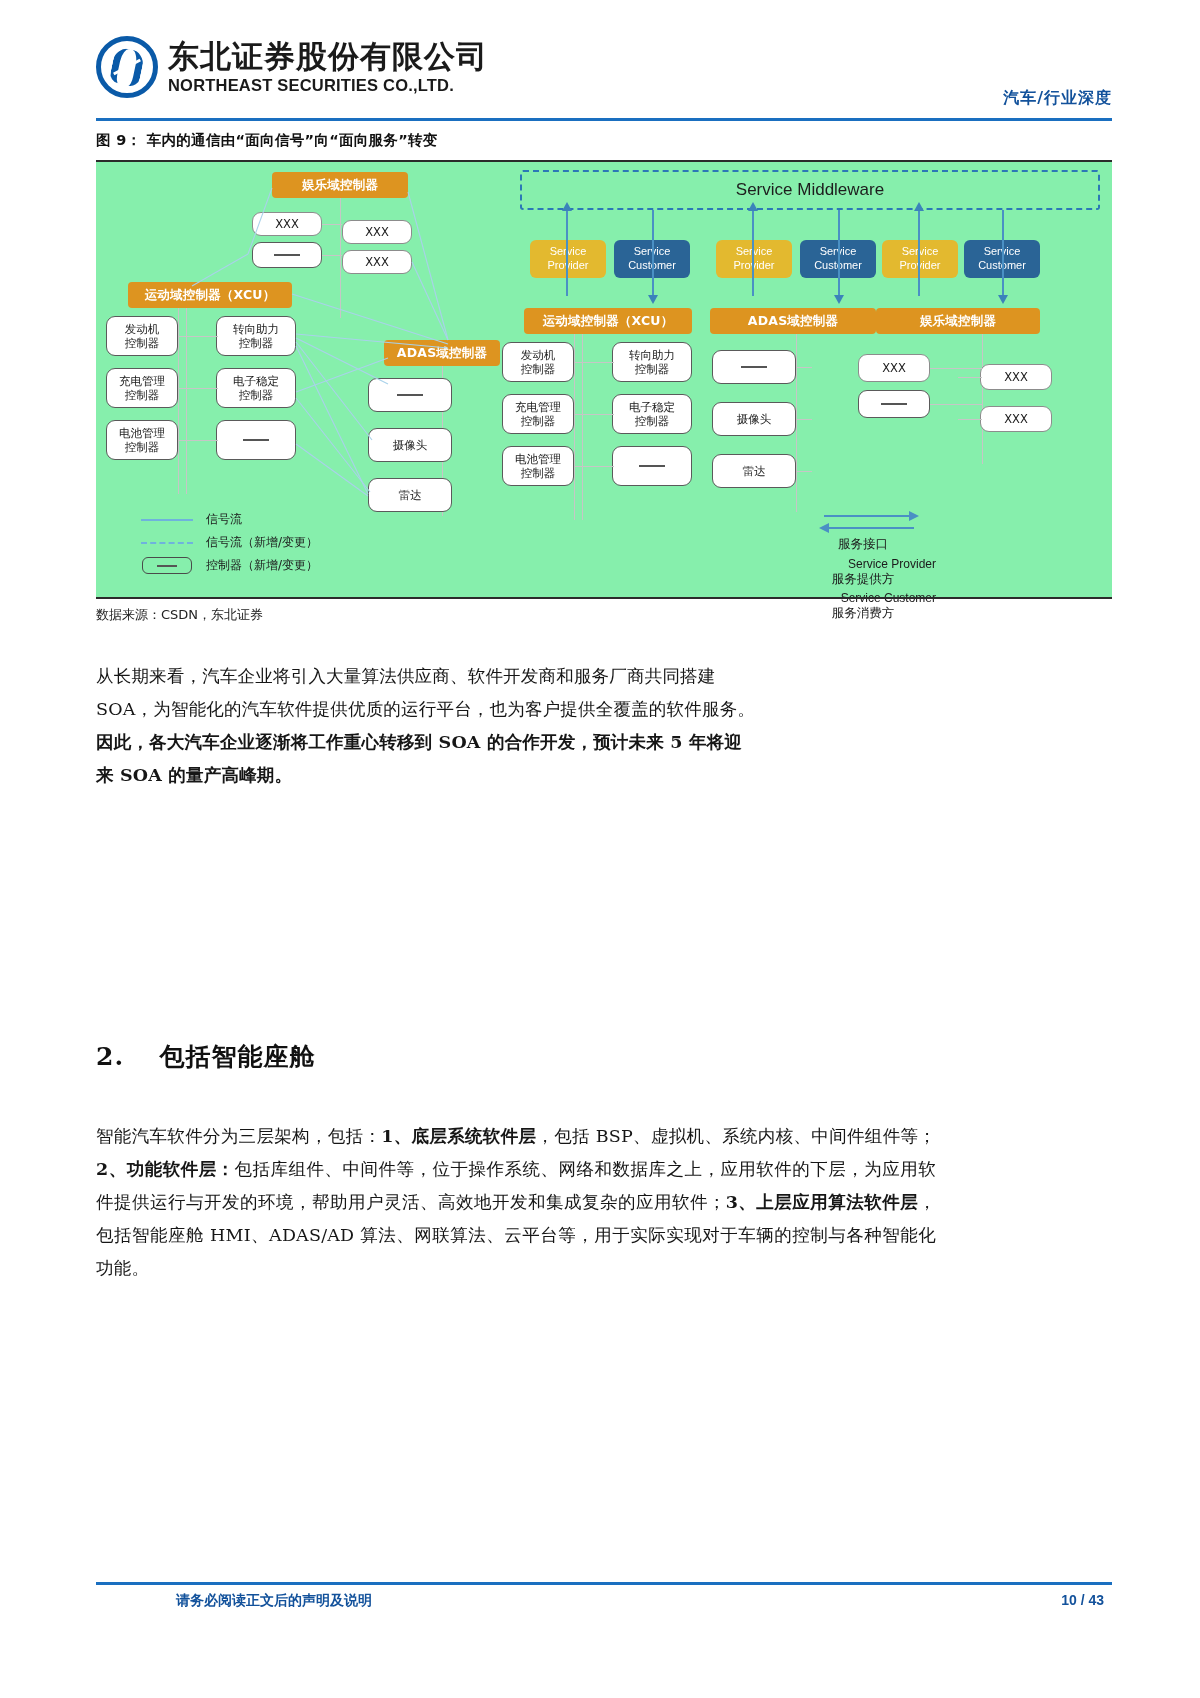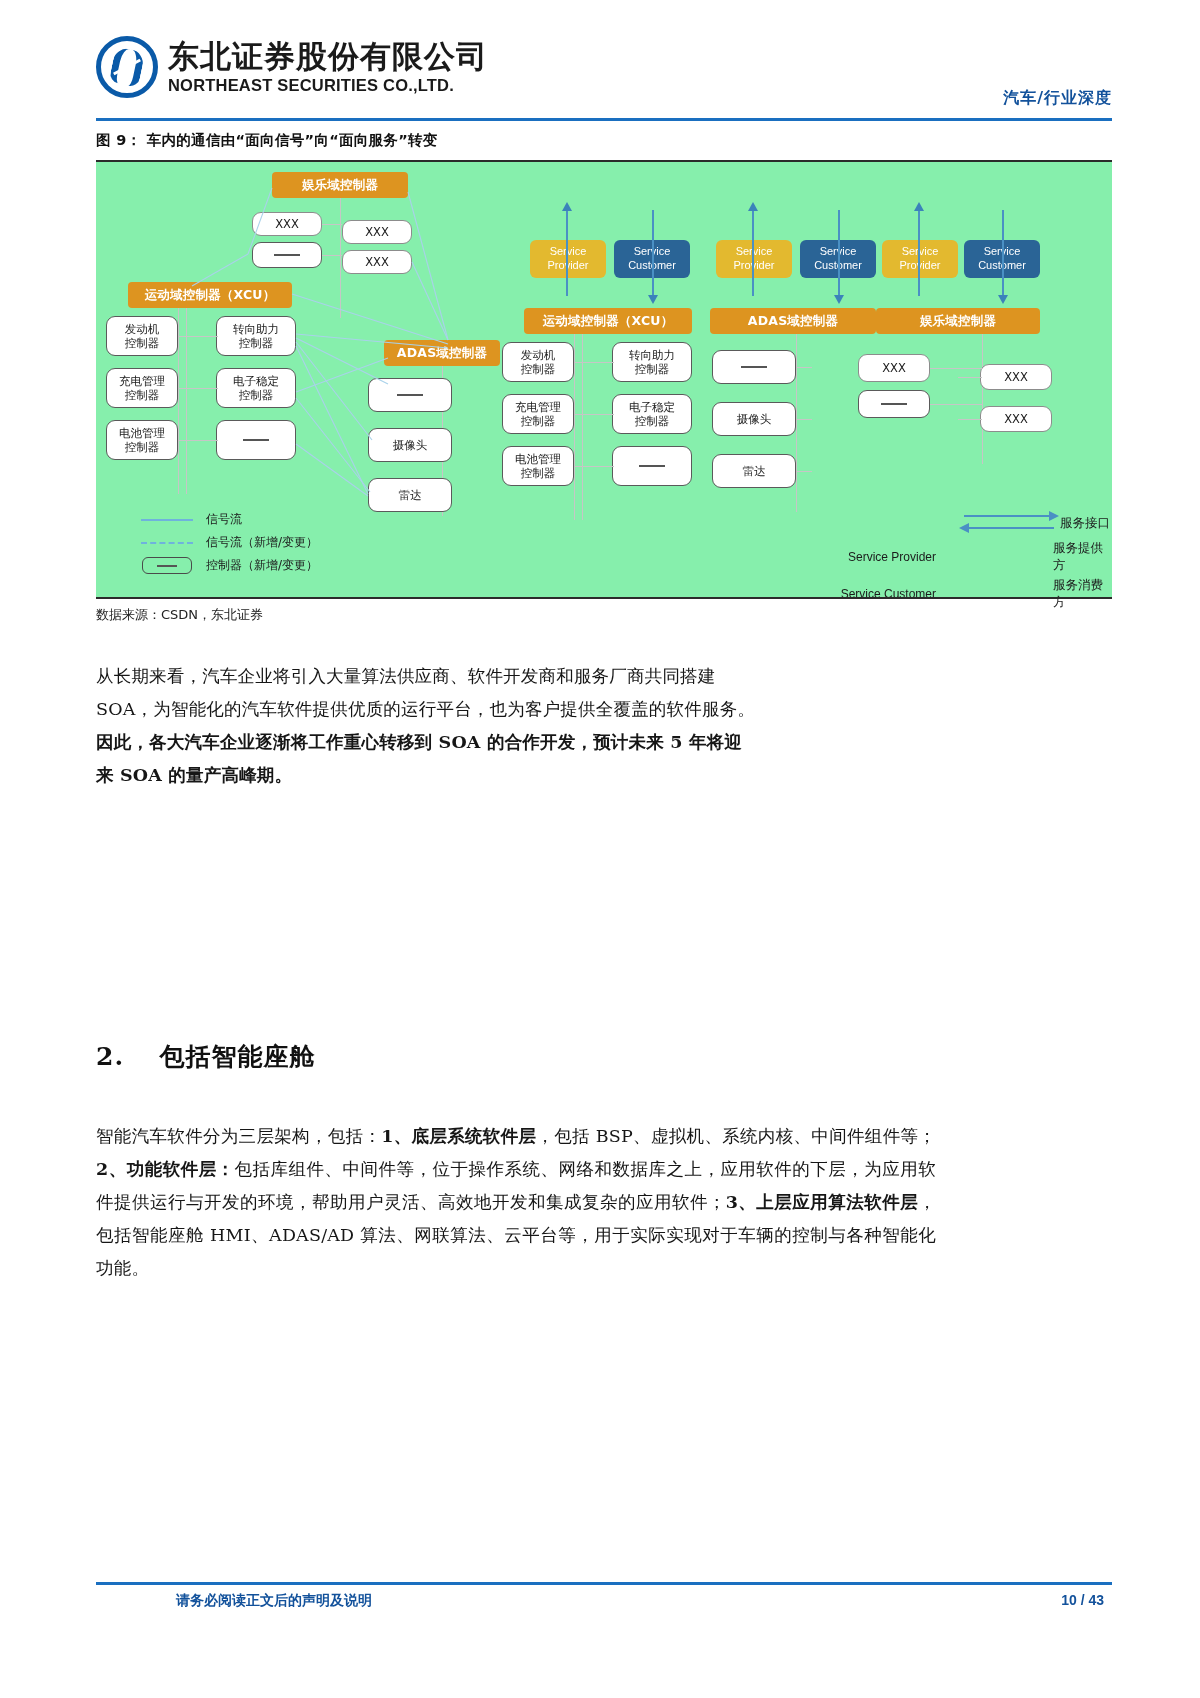--- a/index.html
+++ b/index.html
@@ -239,21 +239,21 @@
   .lg-ctrl {
     width: 50px; height: 17px; border: 1.6px solid #4a4a4a; border-radius: 6px;
     display: flex; align-items: center; justify-content: center; box-sizing: border-box;
   }
   .lg-ctrl i { display: block; width: 20px; height: 2px; background: #555; }
   .legend-label {
     font-family: "DejaVu Sans", "Liberation Sans", sans-serif;
     font-size: 12px; color: #1b1b1b; padding-left: 8px; text-align: right;
   }
   .legend-right { position: absolute; left: 700px; top: 348px; }
-  .lr-row { display: flex; align-items: center; }
+  .lr-row { display: flex; align-items: center; flex-direction: column; }
   .lr-key { width: 140px; flex: none; font-family: "Liberation Sans", sans-serif; font-size: 12px; color: #1b1b1b; text-align: right; padding-right: 10px; }
   .lr-val { font-family: "DejaVu Sans", "Liberation Sans", sans-serif; font-size: 12.5px; color: #1b1b1b; }
   .arrows-key { position: relative; width: 130px; height: 26px; }
   .ak-line { position: absolute; height: 2px; background: #4a90c4; }
   .ak-r { left: 18px; top: 5px; width: 86px; }
   .ak-r::after { content:""; position: absolute; right: -9px; top: -4px; border-top: 5px solid transparent; border-bottom: 5px solid transparent; border-left: 10px solid #4a90c4; }
   .ak-l { left: 22px; top: 17px; width: 86px; }
   .ak-l::after { content:""; position: absolute; left: -9px; top: -4px; border-top: 5px solid transparent; border-bottom: 5px solid transparent; border-right: 10px solid #4a90c4; }
 
   
@@ -390,20 +390,21 @@
         <line x1="200" y1="172" x2="352" y2="186"></line>
         <line x1="200" y1="176" x2="292" y2="222"></line>
         <line x1="200" y1="180" x2="276" y2="278"></line>
         <line x1="200" y1="184" x2="272" y2="332"></line>
         <line x1="200" y1="230" x2="292" y2="196"></line>
         <line x1="200" y1="236" x2="274" y2="330"></line>
         <line x1="200" y1="282" x2="272" y2="334"></line>
       </g>
     </svg>
 
+    <div class="midware" style="left:424px; top:8px; width:580px; height:40px;">Service Middleware</div>
 
     <div class="svc-box svc-provider" style="left:434px; top:78px; width:76px; height:38px;">
       <span>Service</span>
       <span>Provider</span>
     </div>
     <div class="svc-box svc-customer" style="left:518px; top:78px; width:76px; height:38px;">
       <span>Service</span>
       <span>Customer</span>
     </div>
     <div class="svc-box svc-provider" style="left:620px; top:78px; width:76px; height:38px;">

